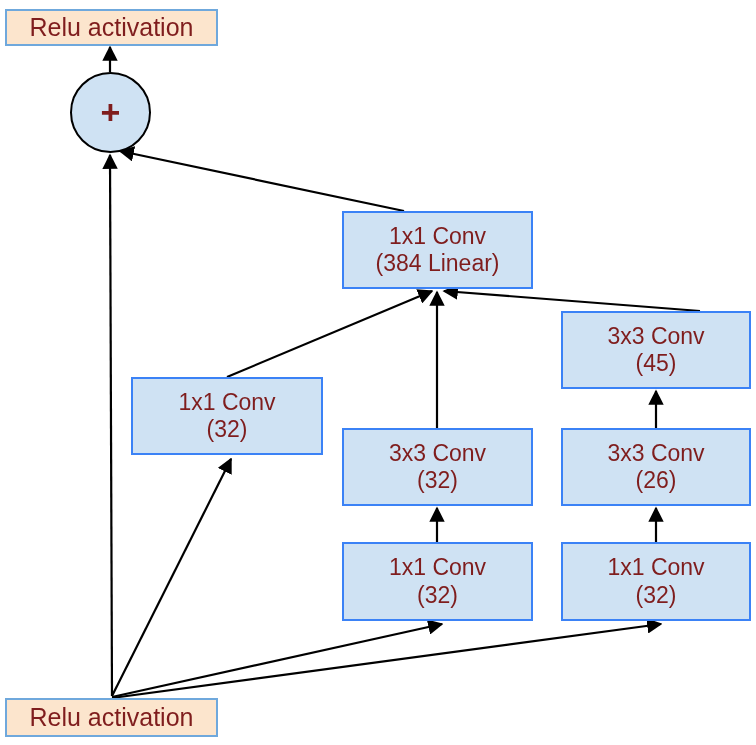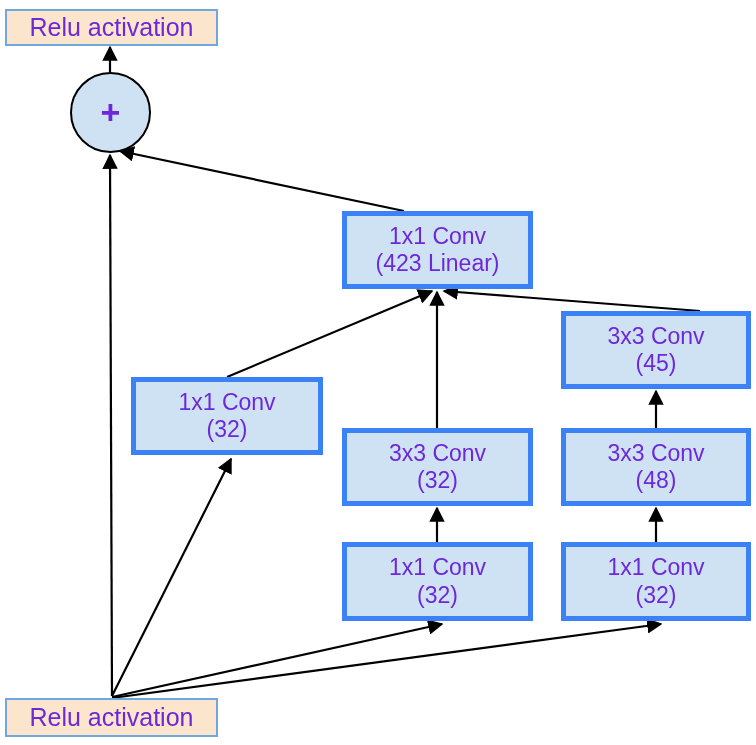--- a/index.html
+++ b/index.html
@@ -17,29 +17,29 @@
   }
   .node {
     position: absolute;
     box-sizing: border-box;
     display: flex;
     flex-direction: column;
     align-items: center;
     justify-content: center;
     text-align: center;
     line-height: 1.18;
-    color: #6d28d9;
+    color: #7f1d1d;
     white-space: pre;
   }
   .node .line1, .node .line2 {
     display: block;
   }
   .box-conv {
     background: #cfe2f3;
-    border: 5px solid #3b82f6;
+    border: 2px solid #3b82f6;
     font-size: 23px;
   }
   .box-relu {
     background: #fce5cd;
     border: 2px solid #6fa8dc;
     font-size: 25px;
   }
   .circle-add {
     background: #cfe2f3;
     border: 2px solid #000000;
@@ -86,41 +86,41 @@
   <div class="node box-relu" style="left:5px; top:9px; width:213px; height:37px;">
     <span class="line1">Relu activation</span>
   </div>
 
   <div class="node circle-add" style="left:70px; top:72px; width:81px; height:81px;">
     <span class="line1">+</span>
   </div>
 
   <div class="node box-conv" style="left:342px; top:211px; width:191px; height:78px;">
     <span class="line1">1x1 Conv</span>
-    <span class="line2">(423 Linear)</span>
+    <span class="line2">(384 Linear)</span>
   </div>
 
   <div class="node box-conv" style="left:561px; top:311px; width:190px; height:78px;">
     <span class="line1">3x3 Conv</span>
     <span class="line2">(45)</span>
   </div>
 
   <div class="node box-conv" style="left:131px; top:377px; width:192px; height:78px;">
     <span class="line1">1x1 Conv</span>
     <span class="line2">(32)</span>
   </div>
 
   <div class="node box-conv" style="left:342px; top:428px; width:191px; height:78px;">
     <span class="line1">3x3 Conv</span>
     <span class="line2">(32)</span>
   </div>
 
   <div class="node box-conv" style="left:561px; top:428px; width:190px; height:78px;">
     <span class="line1">3x3 Conv</span>
-    <span class="line2">(48)</span>
+    <span class="line2">(26)</span>
   </div>
 
   <div class="node box-conv" style="left:342px; top:542px; width:191px; height:79px;">
     <span class="line1">1x1 Conv</span>
     <span class="line2">(32)</span>
   </div>
 
   <div class="node box-conv" style="left:561px; top:542px; width:190px; height:79px;">
     <span class="line1">1x1 Conv</span>
     <span class="line2">(32)</span>

